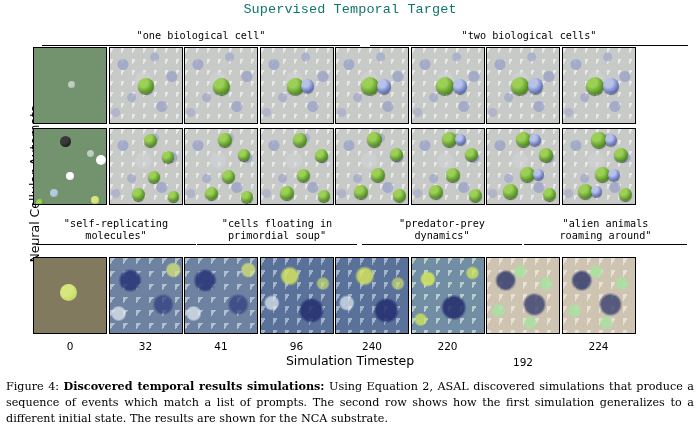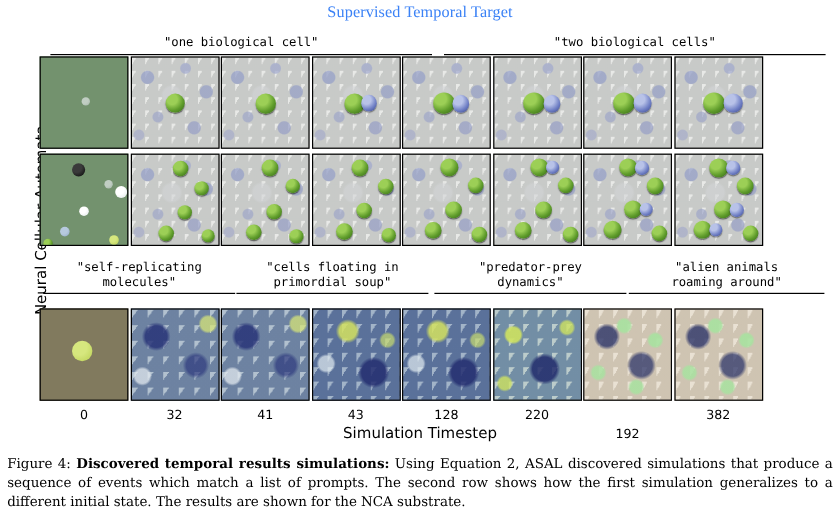--- a/index.html
+++ b/index.html
@@ -6,21 +6,21 @@
   body{
     width:700px;height:439px;background:#ffffff;
     font-family:"DejaVu Sans",sans-serif;color:#000;
     overflow:hidden;position:relative;
   }
   .figure{position:absolute;left:0;top:0;width:700px;height:439px;}
 
   
   .fig-title{
     position:absolute;left:0;top:2px;width:700px;text-align:center;
-    font-family:Liberation Serif, serif;font-size:13.5px;color:#3b82f6;
+    font-family:Liberation Mono, monospace;font-size:13.5px;color:#0f766e;
     letter-spacing:.1px;
   }
 
   
   .ylabel{
     position:absolute;left:-96px;top:176px;width:260px;
     transform:rotate(-90deg);transform-origin:center center;
     text-align:center;font-size:12.5px;font-family:"DejaVu Sans",sans-serif;
   }
 
@@ -268,25 +268,25 @@
     <div class="cell tex-soup2" style="width:74px;height:77px;"></div>
     <div class="cell tex-soup2" style="width:74px;height:77px;"></div>
     <div class="cell tex-prey" style="width:74px;height:77px;"></div>
     <div class="cell tex-alien" style="width:74px;height:77px;"></div>
     <div class="cell tex-alien" style="width:74px;height:77px;"></div>
   </div>
 
   <div class="xtick" style="left:33px;top:340px;width:74px;">0</div>
   <div class="xtick" style="left:108.5px;top:340px;width:74px;">32</div>
   <div class="xtick" style="left:184px;top:340px;width:74px;">41</div>
-  <div class="xtick" style="left:259.5px;top:340px;width:74px;">43</div>
-  <div class="xtick" style="left:335px;top:340px;width:74px;">128</div>
+  <div class="xtick" style="left:259.5px;top:340px;width:74px;">96</div>
+  <div class="xtick" style="left:335px;top:340px;width:74px;">240</div>
   <div class="xtick" style="left:410.5px;top:340px;width:74px;">220</div>
   <div class="xtick" style="left:486px;top:356px;width:74px;">192</div>
-  <div class="xtick" style="left:561.5px;top:340px;width:74px;">382</div>
+  <div class="xtick" style="left:561.5px;top:340px;width:74px;">224</div>
 
   <div class="xlabel" style="top:353px;">Simulation Timestep</div>
 
   <div class="caption">
     <span>Figure 4: </span><b>Discovered temporal results simulations:</b><span>  Using Equation 2, ASAL discovered simulations that produce a sequence of events which match a list of prompts. The second row shows how the first simulation generalizes to a different initial state. The results are shown for the NCA substrate.</span>
   </div>
 
 </div>
 
 </body></html>

